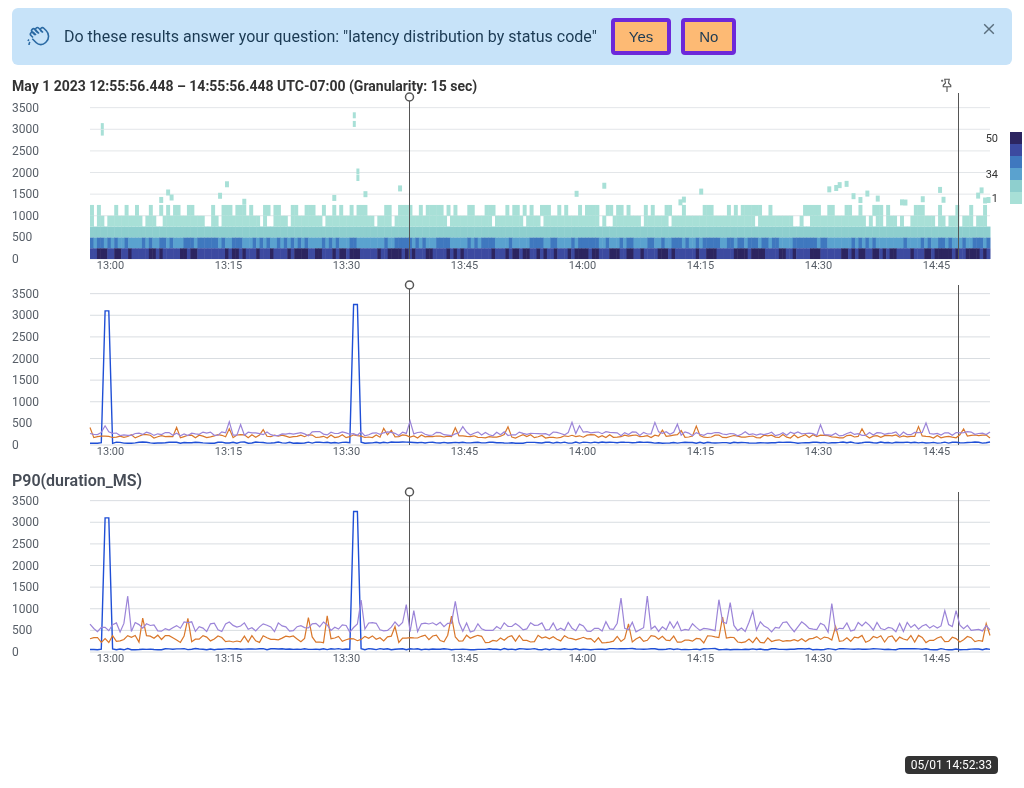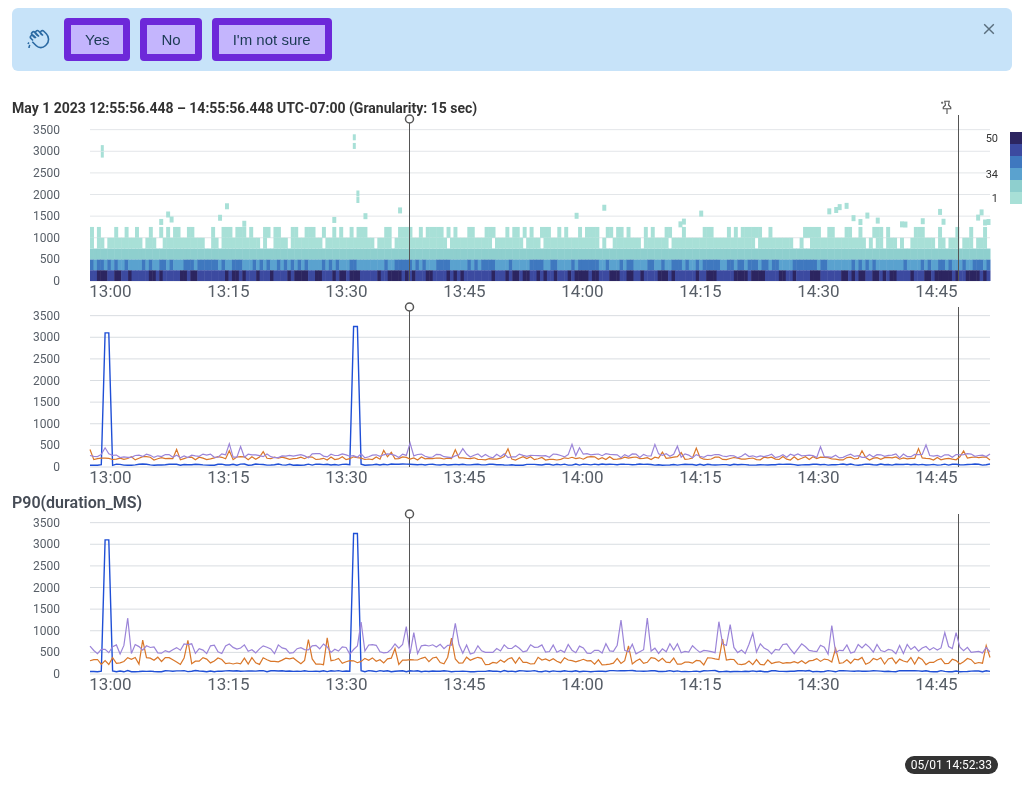--- a/index.html
+++ b/index.html
@@ -19,81 +19,81 @@
     padding: 10px 14px;
     display: flex;
     align-items: center;
     gap: 14px;
     position: relative;
   }
   .banner .wave { width: 24px; height: 24px; color:#2b6aa3; flex:none; }
   .banner .prompt { font-size: 16px; color:#1b3a53; }
   .banner .btns { display:flex; gap:10px; }
   .banner button.opt {
-    background:#c4b5fd; border:7px solid #6d28d9; border-radius:4px;
+    background:#fdba74; border:4px solid #6d28d9; border-radius:4px;
     padding:6px 14px; font-size:15px; cursor:pointer; color:#1b3a53;
   }
   .banner .close {
     position:absolute; right:12px; top:10px; width:22px; height:22px;
     display:flex; align-items:center; justify-content:center; cursor:pointer; color:#5a6e7d;
   }
 
   
-  .caption-row { display:flex; align-items:center; margin:28px 0 4px 0; }
+  .caption-row { display:flex; align-items:center; margin:12px 0 4px 0; }
   .caption { font-size:14px; font-weight:700; color:#333; }
   .pin { margin-left:auto; margin-right:56px; width:18px; height:18px; color:#555; cursor:pointer; }
 
   
   .chart-block { margin-bottom:8px; }
   .chart-title { font-size:16px; font-weight:600; color:#464c56; margin:0 0 2px 0; }
   .chart-body { display:flex; }
   .yaxis {
     width:56px; flex:none; position:relative; font-size:12px; color:#575e67;
   }
-  .yaxis .ytick { position:absolute; right:8px; transform:translateY(50%); text-align:right; width:48px; }
+  .yaxis .ytick { position:absolute; right:8px; transform:translateY(50%); text-align:left; width:48px; }
   .plot-wrap { flex:1; min-width:0; }
   .plot { width:100%; display:block; }
   .xaxis {
-    height:18px; position:relative; margin-left:0; font-size:17px; color:#575e67;
+    height:18px; position:relative; margin-left:0; font-size:11px; color:#575e67;
   }
   .xaxis .xtick { position:absolute; top:0; transform:translateX(-50%); }
 
   
   .hm-legend {
     position:absolute; right:6px; top:132px; width:36px; font-size:11px; color:#333;
     display:flex; flex-direction:column; align-items:flex-start; gap:0;
   }
   .hm-legend .row { display:flex; align-items:center; gap:12px; height:12px;}
   .hm-legend .sw { width:12px; height:12px; }
 
   
   .hover-tag {
     position:absolute; right:26px; bottom:14px;
-    background:#333; color:#fff; font-size:12px; padding:2px 6px; border-radius:9px;margin-top:24px;
+    background:#333; color:#fff; font-size:12px; padding:2px 6px; border-radius:4px;margin-top:24px;
   }
 </style>
 </head>
 <body>
 
 <div class="wrap">
 
   <div class="banner">
     <span class="wave">
       <svg viewBox="0 0 24 24" fill="none" stroke="currentColor" stroke-width="1.6">
         <path d="M7 12.5l-2-2c-.8-.8-.8-2 0-2.8.8-.8 2-.8 2.8 0L10 10"></path>
         <path d="M9 10L6.2 7.2c-.8-.8-.8-2 0-2.8.8-.8 2-.8 2.8 0L13 8.5"></path>
         <path d="M12 8l-2-2c-.8-.8-.8-2 0-2.8.8-.8 2-.8 2.8 0L17 7.5"></path>
         <path d="M16 7l-1-1c-.8-.8-.8-2 0-2.8.8-.8 2-.8 2.8 0l2.5 2.5c3 3 3 8 0 11l-1 1c-2.5 2.5-6.5 2.5-9 0l-4-4"></path>
         <path d="M3 20c0-2 1-3 1-3M2 16c.5-1 1-1.5 1-1.5"></path>
       </svg>
     </span>
+    <span class="prompt">Do these results answer your question: "latency distribution by status code"</span>
     <div class="btns">
       <button class="opt">Yes</button>
       <button class="opt">No</button>
-      <button class="opt">I'm not sure</button>
     </div>
     <span class="close">
       <svg viewBox="0 0 20 20" width="16" height="16" stroke="currentColor" stroke-width="1.8">
         <path d="M4 4l12 12M16 4L4 16"></path>
       </svg>
     </span>
   </div>
 
   <div class="caption-row">
     <div class="caption">May 1 2023 12:55:56.448 – 14:55:56.448 UTC-07:00 (Granularity: 15 sec)</div>

